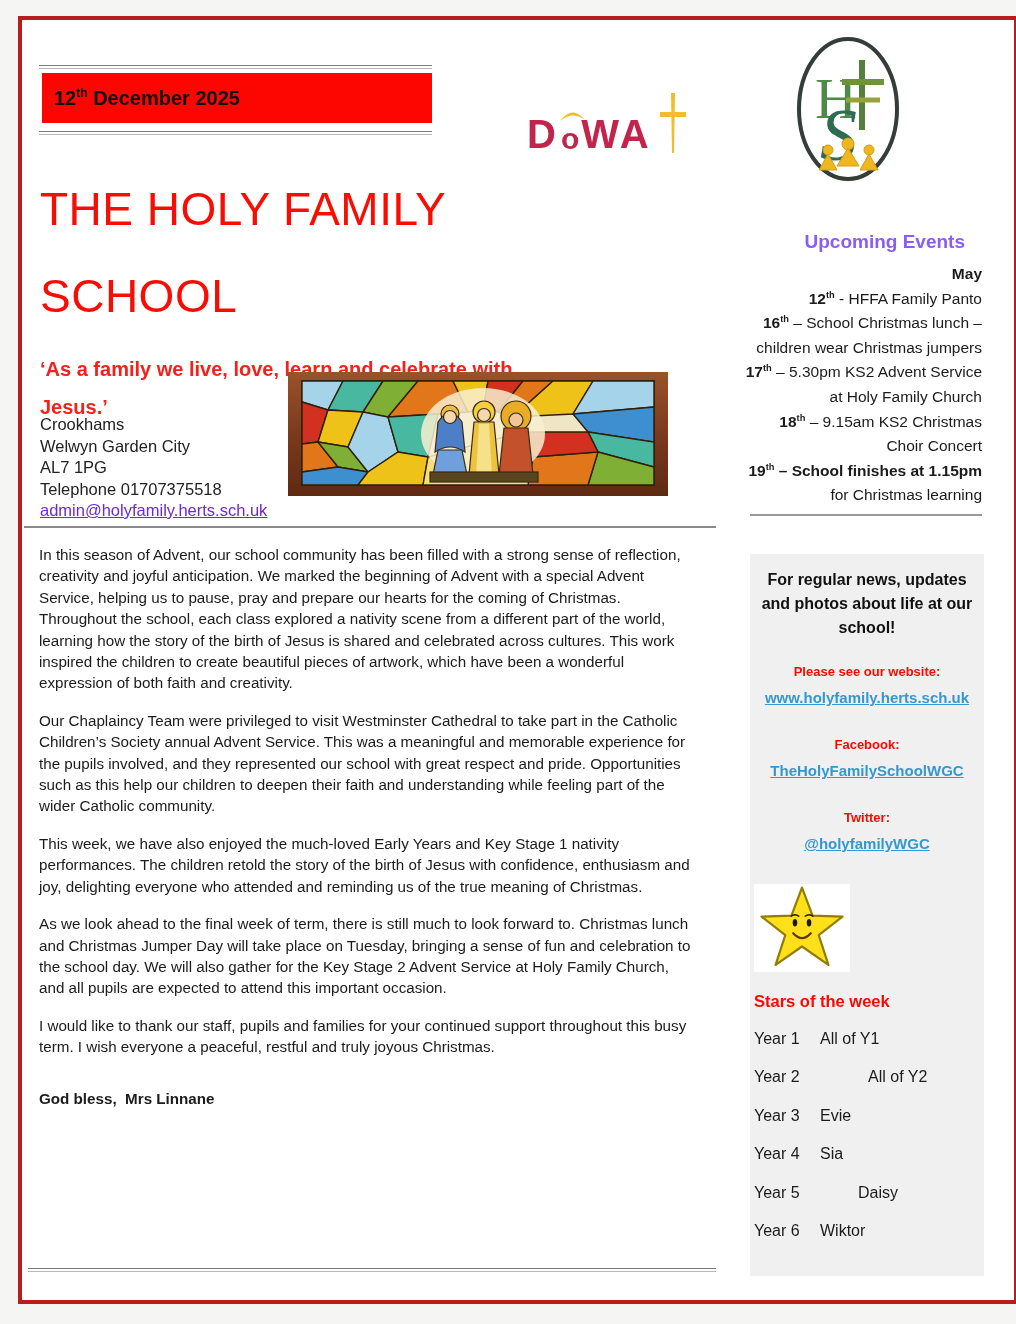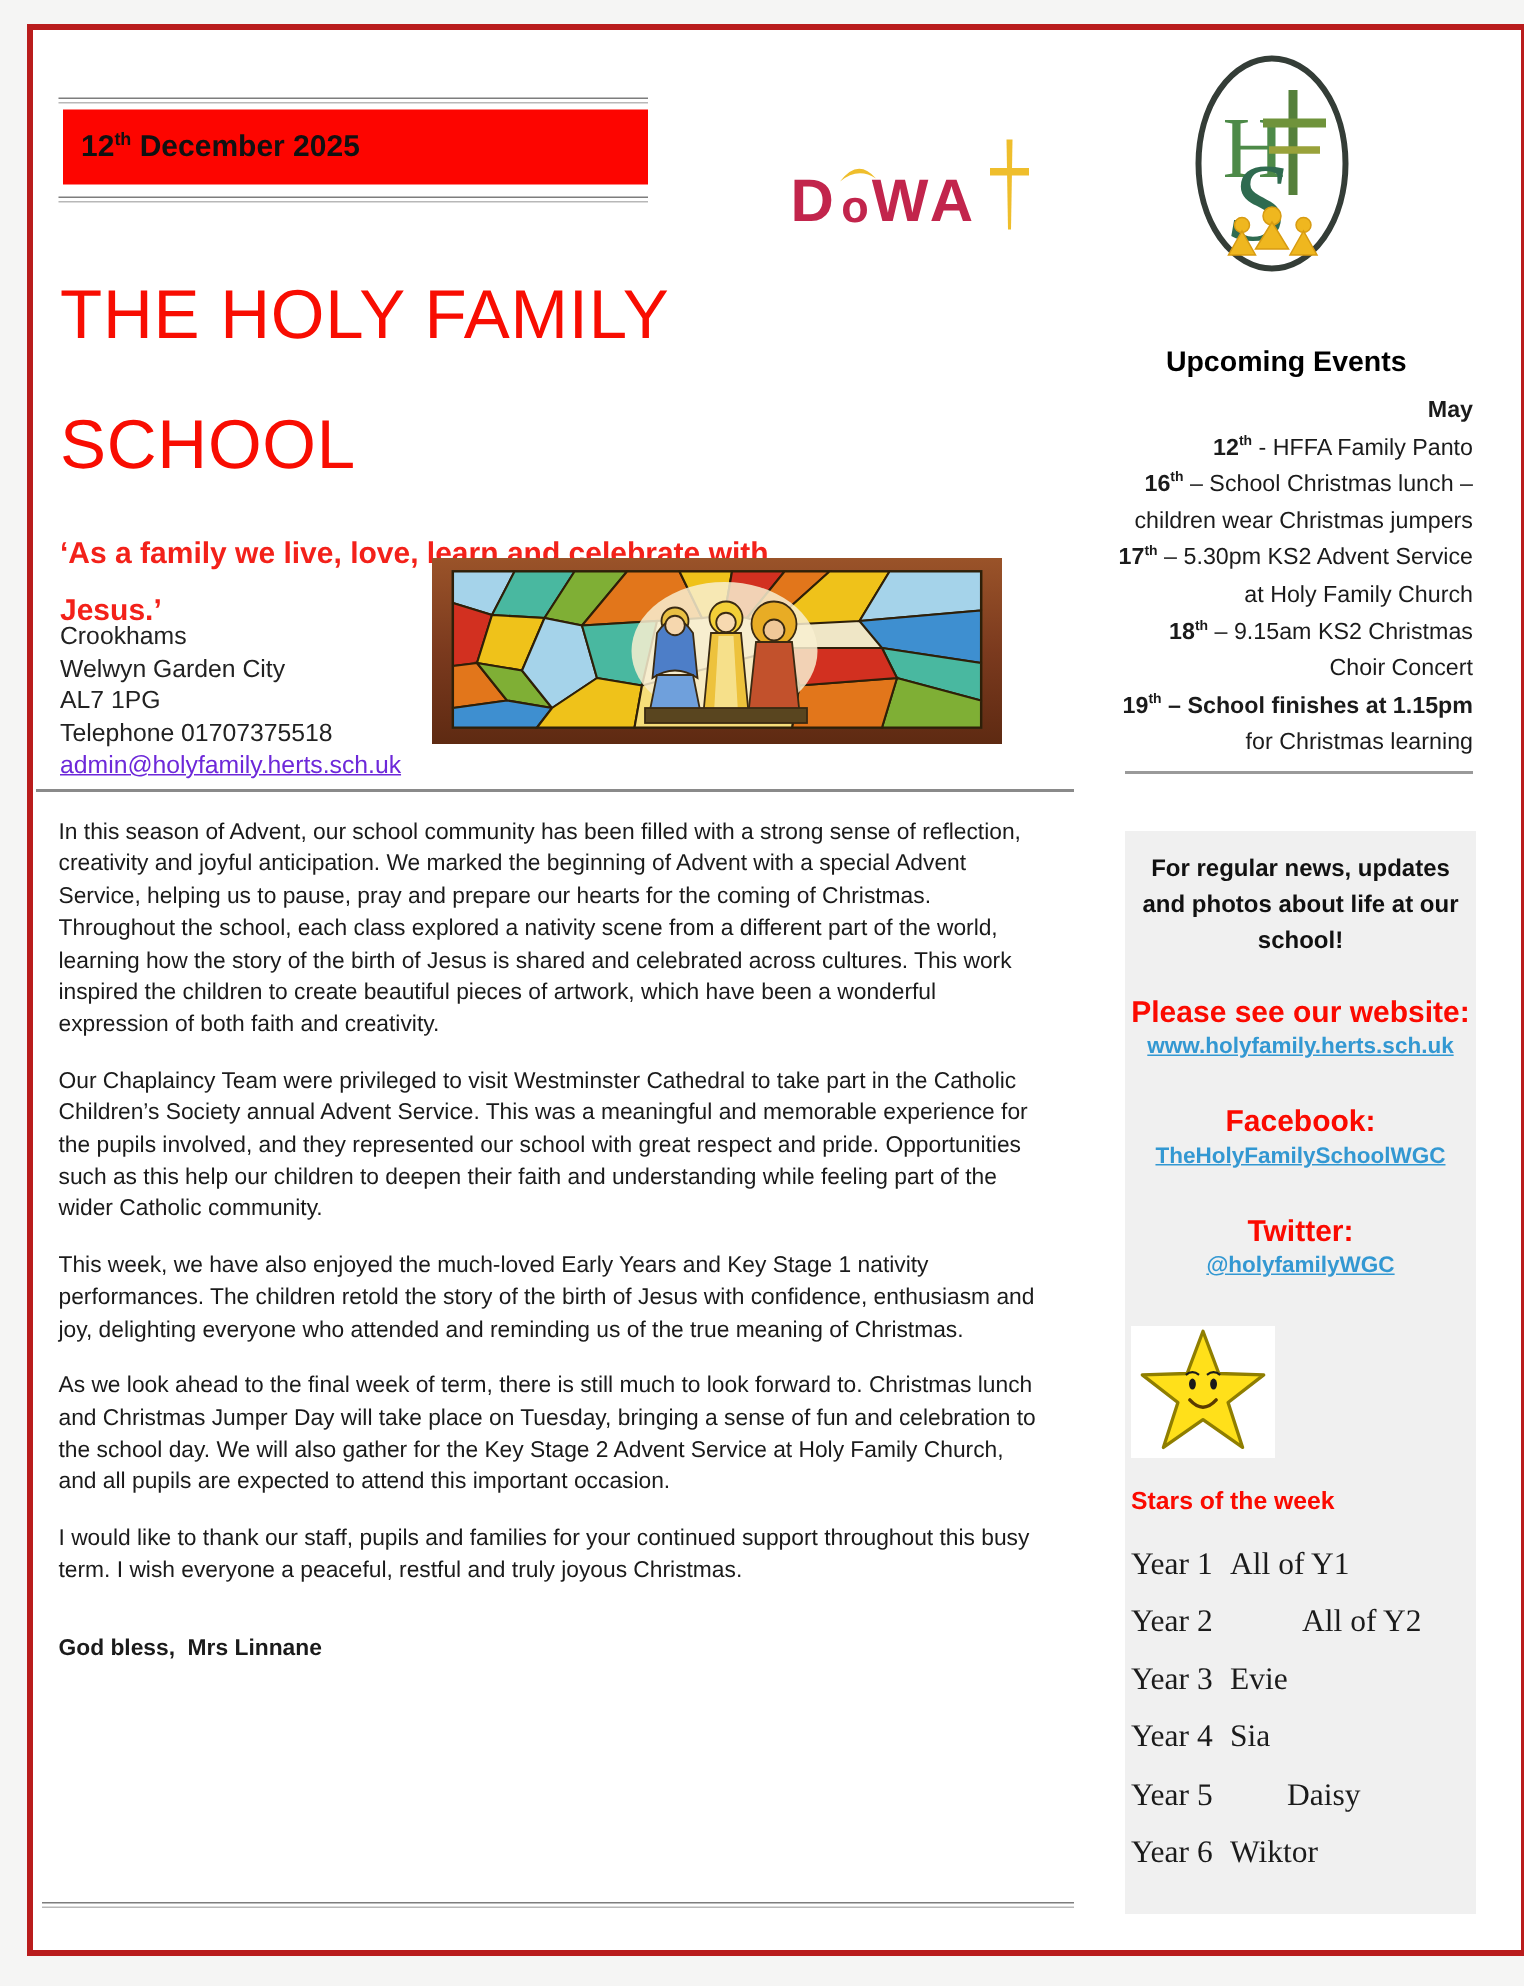--- a/index.html
+++ b/index.html
@@ -58,37 +58,37 @@
   .sep-main{left:2px;top:506px;width:692px;border-top:2px solid #8a8a8a;height:0;}
   .sep-events{left:728px;top:494px;width:232px;border-top:2px solid #9a9a9a;height:0;}
   .bottom-rule{left:6px;top:1248px;width:688px;}
 
   
   .body-copy{left:17px;top:524px;width:657px;font-size:15.2px;line-height:21.4px;color:#1b1b1b;}
   .body-copy p{margin:0 0 16px 0;}
   .signoff{font-weight:bold;margin-top:30px;white-space:pre-wrap;}
 
   
-  .events-heading{left:728px;top:211px;width:215px;text-align:center;font-size:19px;font-weight:bold;color:#000000;}
+  .events-heading{left:728px;top:211px;width:215px;text-align:right;font-size:19px;font-weight:bold;color:#8b5cf6;}
   .events-list{left:690px;top:242px;width:270px;text-align:right;font-size:15.5px;line-height:24.6px;color:#1b1b1b;white-space:nowrap;}
   .events-list .b{font-weight:bold;}
 
   
   .gray-box{left:728px;top:534px;width:234px;height:722px;background:#f0f0f0;}
   .gray-box .center{position:absolute;left:0;width:100%;text-align:center;}
   .news-line{font-size:16px;font-weight:bold;color:#111;line-height:24.5px;}
-  .red-label{font-size:20px;font-weight:bold;color:#fb0a00;}
+  .red-label{font-size:13px;font-weight:bold;color:#fb0a00;}
   .blue-link{font-size:15px;font-weight:bold;color:#3398d2;text-decoration:underline;white-space:nowrap;cursor:pointer;}
   .news1{top:14px;} .news2{top:38px;} .news3{top:62px;}
   .web-label{top:110px;} .web-url{top:135px;font-size:14.6px;}
   .fb-label{top:183px;} .fb-handle{top:208px;font-size:16px;}
   .tw-label{top:256px;} .tw-handle{top:281px;font-size:16px;}
   .star-box{position:absolute;left:4px;top:330px;width:96px;height:88px;background:#ffffff;}
   .stars-heading{position:absolute;left:4px;top:438px;font-size:16.5px;font-weight:bold;color:#fb0a00;}
-  .star-row{position:absolute;left:4px;display:flex;font-size:21px;color:#1b1b1b;font-family:Liberation Serif, serif;}
+  .star-row{position:absolute;left:4px;display:flex;font-size:16px;color:#1b1b1b;}
   .star-row .yr{width:66px;}
   .r0{top:476px;} .r1{top:514px;gap:48px;} .r2{top:553px;} .r3{top:591px;align-items:flex-end;} .r4{top:630px;gap:38px;} .r5{top:668px;}
 </style>
 </head>
 <body>
 
 <div class="page">
 
   <div class="abs rule-double top-rule"></div>
   <div class="abs banner">

